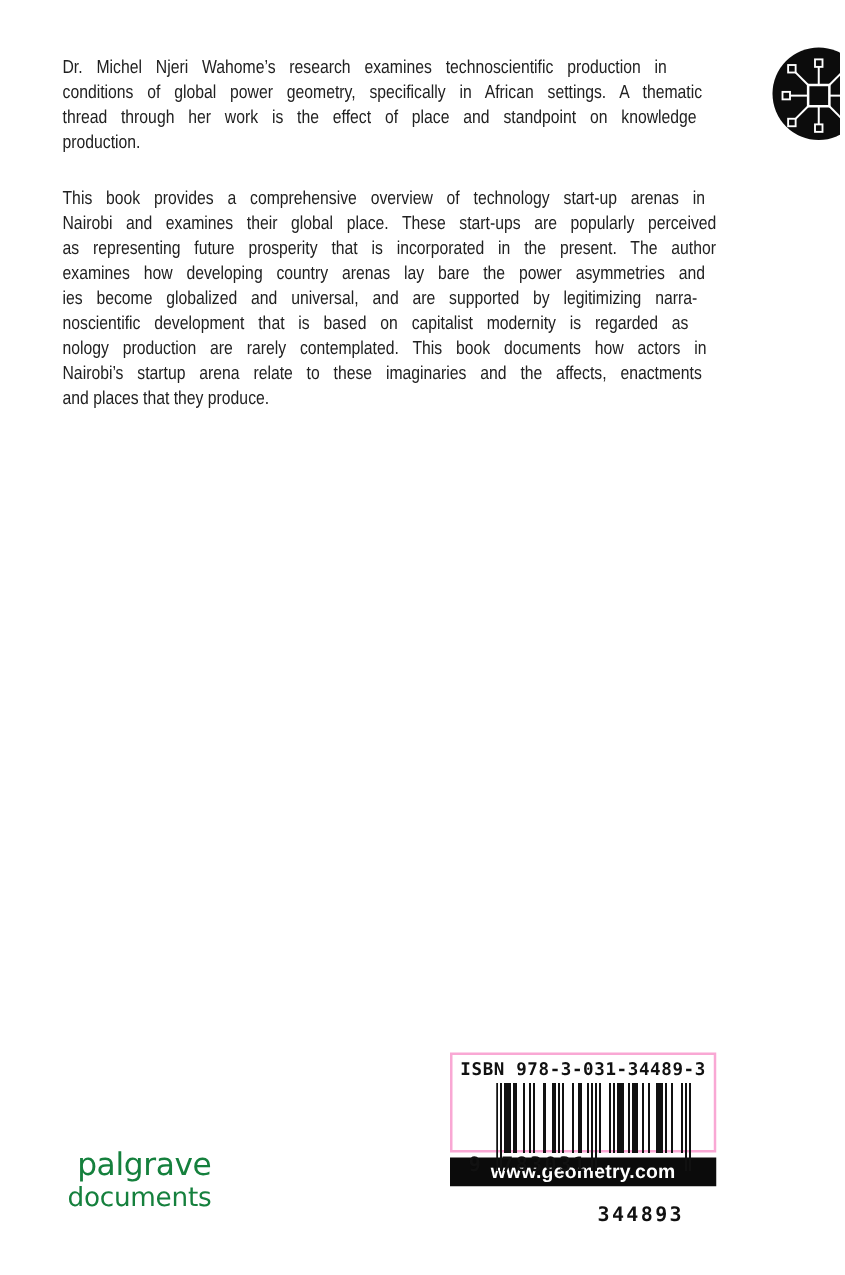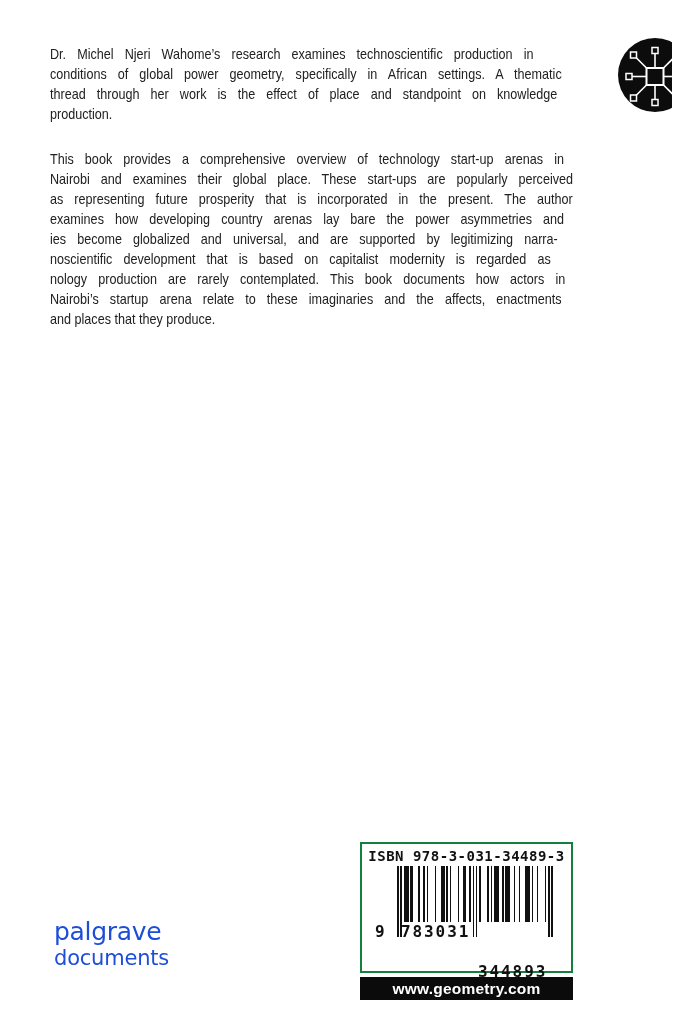--- a/index.html
+++ b/index.html
@@ -8,26 +8,26 @@
     overflow:hidden;font-family:"Liberation Sans",sans-serif;color:#212121;
   }
   
   .blurb{position:absolute;left:50px;top:44px;width:523px;}
   .para{margin:0 0 25px 0;font-size:15px;line-height:20px;}
   .line{height:20px;white-space:nowrap;overflow:visible;}
   .line span{display:inline-block;transform:scaleX(0.84);transform-origin:0 50%;white-space:pre;}
   
   .series-badge{position:absolute;left:616px;top:36px;width:56px;height:80px;}
   
-  .publisher{position:absolute;left:54px;top:918px;color:#1d4ed8;font-family:"DejaVu Sans",sans-serif;}
+  .publisher{position:absolute;left:54px;top:918px;color:#15803d;font-family:"DejaVu Sans",sans-serif;text-align:right;}
   .pub1{font-size:25px;line-height:28px;letter-spacing:-0.3px;}
   .pub2{font-size:21px;line-height:25px;letter-spacing:-0.2px;}
   
   .barcode-wrap{position:absolute;left:360px;top:842px;width:213px;}
-  .barcode-box{position:relative;height:131px;background:#ffffff;border:2px solid #15803d;box-sizing:border-box;}
+  .barcode-box{position:relative;height:80px;background:#ffffff;border:2px solid #f9a8d4;box-sizing:border-box;}
   .isbn-line{
     position:absolute;top:4px;left:0;right:0;text-align:center;
     font-family:"DejaVu Sans Mono",monospace;font-weight:bold;font-size:14px;
     letter-spacing:0.5px;color:#111111;
   }
   .ean-svg{position:absolute;left:35px;top:22px;}
   .ean-digits span{
     position:absolute;top:78px;font-family:"DejaVu Sans Mono",monospace;
     font-weight:bold;font-size:16px;color:#111111;
   }

